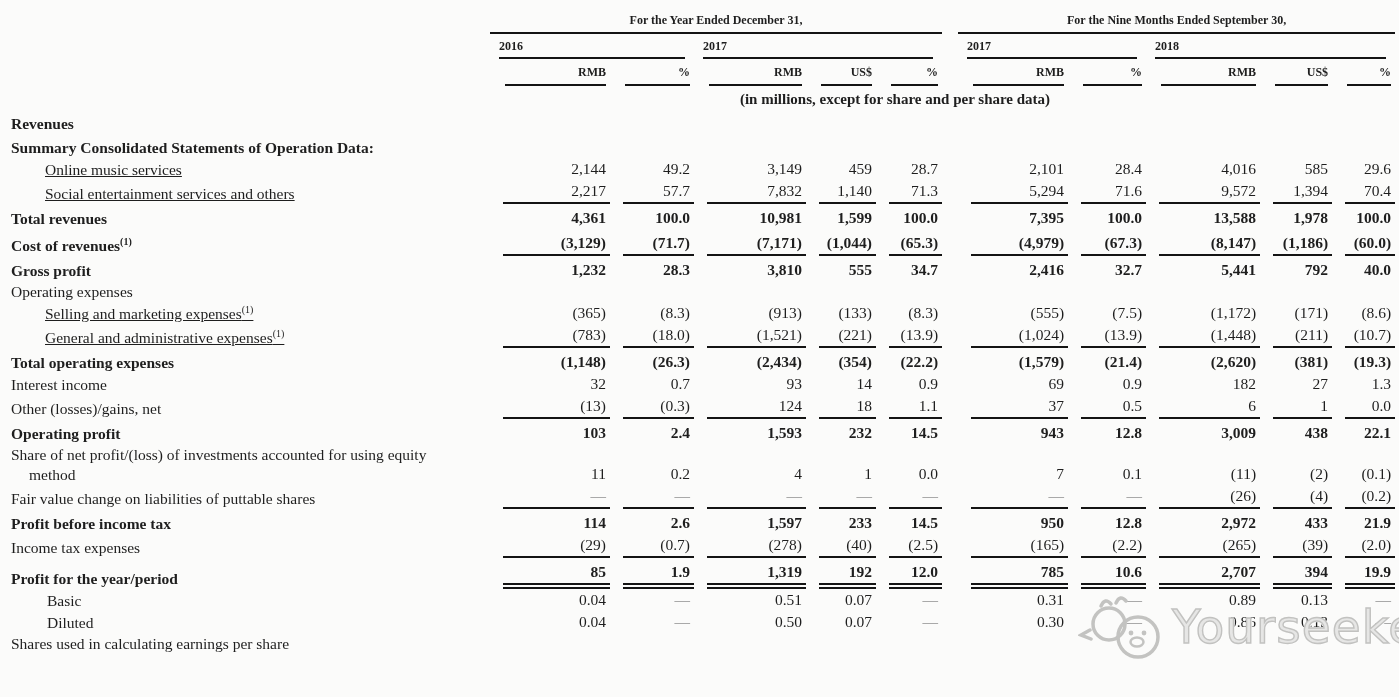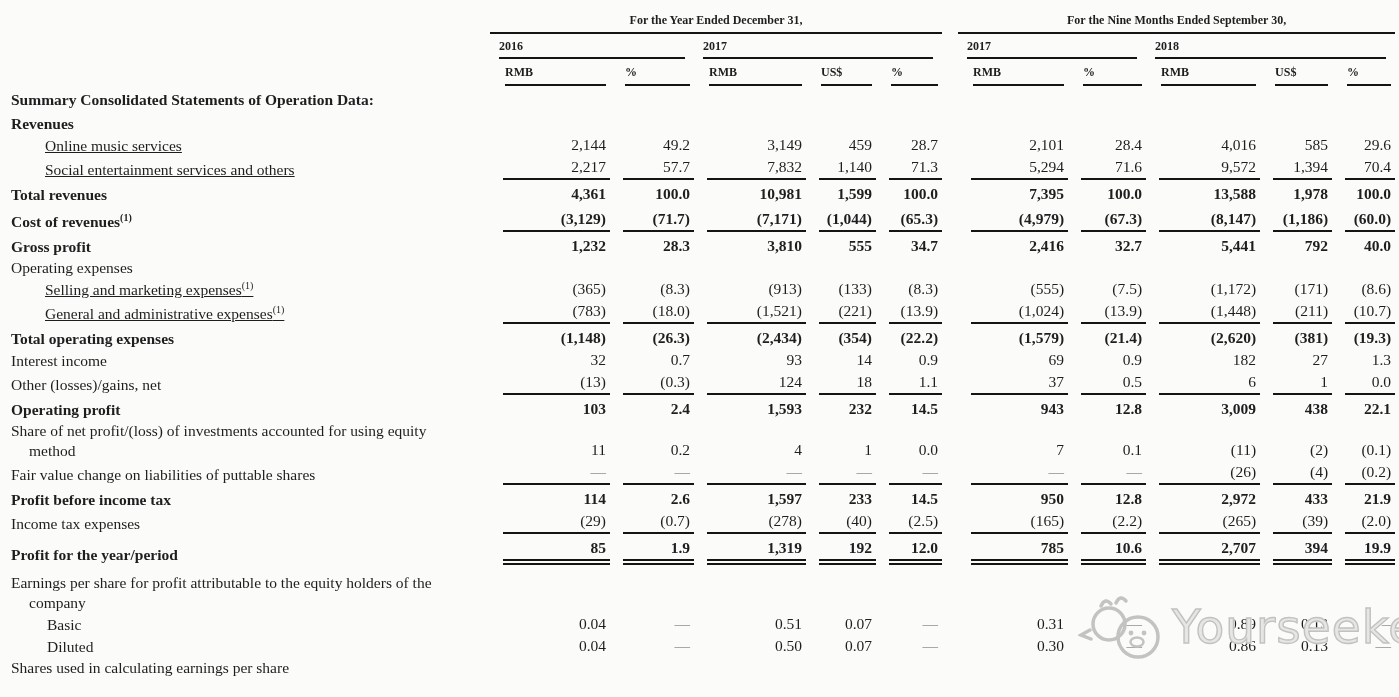--- a/index.html
+++ b/index.html
@@ -10,21 +10,21 @@
   }
   table { border-collapse:collapse; table-layout:fixed; width:1392px; margin:6px 0 0 3px; }
   th, td { vertical-align:bottom; padding:0; font-weight:normal; }
 
   
   thead th { font-weight:bold; font-size:12px; line-height:19px; }
   .grpline { border-bottom:2.5px solid #141414; padding-bottom:2px; text-align:center; }
   .h1 th { padding-top:5px; }
   .yrline { border-bottom:2.5px solid #141414; padding-bottom:1px; margin:0 9px; text-align:left; }
   .h2 th { padding-top:3px; }
-  .colline { border-bottom:2px solid #141414; padding-bottom:2px; margin:0 4px 0 15px; text-align:left; }
+  .colline { border-bottom:2px solid #141414; padding-bottom:2px; margin:0 4px 0 15px; text-align:right; }
   .h3 th { padding-top:4px; }
   .note { text-align:center; font-size:15px; padding:4px 95px 1px 0; }
 
   
   tbody td { font-size:15.5px; line-height:20px; padding-top:1px; }
   tbody tr.bold td { font-weight:bold; padding-top:4px; }
   tbody tr.after-double td { padding-top:8px; }
   .lbl { padding-left:8px; white-space:nowrap; }
   .ind1 { padding-left:42px;text-decoration:underline; }
   .ind2 { padding-left:44px; }
@@ -119,30 +119,34 @@
       <th>
           <div class="colline">RMB</div>
         </th>
       <th>
           <div class="colline">US$</div>
         </th>
       <th>
           <div class="colline">%</div>
         </th>
     </tr>
+    <tr class="h4">
+      <th></th>
+      <th colspan="11" class="note"><span>(in millions, except for share and per share data)</span></th>
+    </tr>
   </thead>
   <tbody id="tbody">
       <tr class="bold">
         <td class="lbl" colspan="12">
-          <div>Summary Consolidated Statements of Operation Data:</div>
+          <div>Revenues</div>
         </td>
       </tr>
       <tr class="bold">
         <td class="lbl" colspan="12">
-          <div>Revenues</div>
+          <div>Summary Consolidated Statements of Operation Data:</div>
         </td>
       </tr>
       <tr>
         <td class="lbl ind1">
           <div>Online music services</div>
         </td>
         <td class="num">
           <div class="v">2,144</div>
         </td>
         <td class="num">
@@ -711,26 +715,20 @@
           <div class="v bb-d">10.6</div>
         </td>
         <td class="num">
           <div class="v bb-d">2,707</div>
         </td>
         <td class="num">
           <div class="v bb-d">394</div>
         </td>
         <td class="num">
           <div class="v bb-d">19.9</div>
-        </td>
-      </tr>
-      <tr class="after-double">
-        <td class="lbl" colspan="12">
-          <div>Earnings per share for profit attributable to the equity holders of the</div>
-          <div class="cont">company</div>
         </td>
       </tr>
       <tr>
         <td class="lbl ind2">
           <div>Basic</div>
         </td>
         <td class="num">
           <div class="v">0.04</div>
         </td>
         <td class="num">

